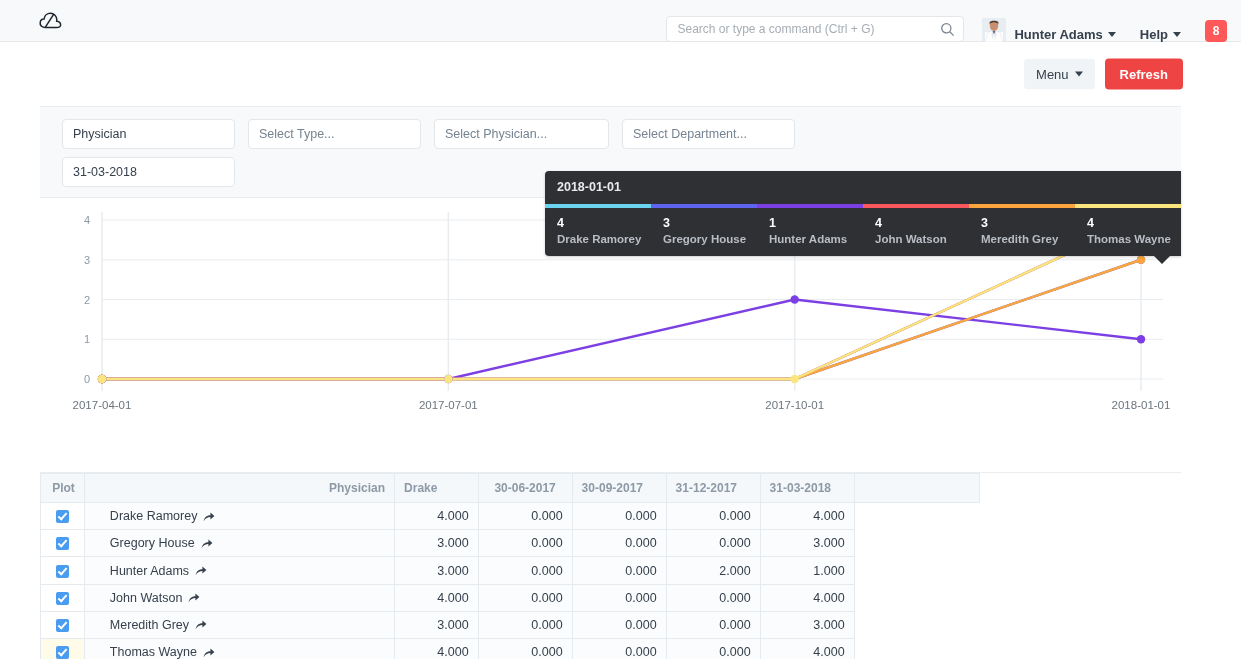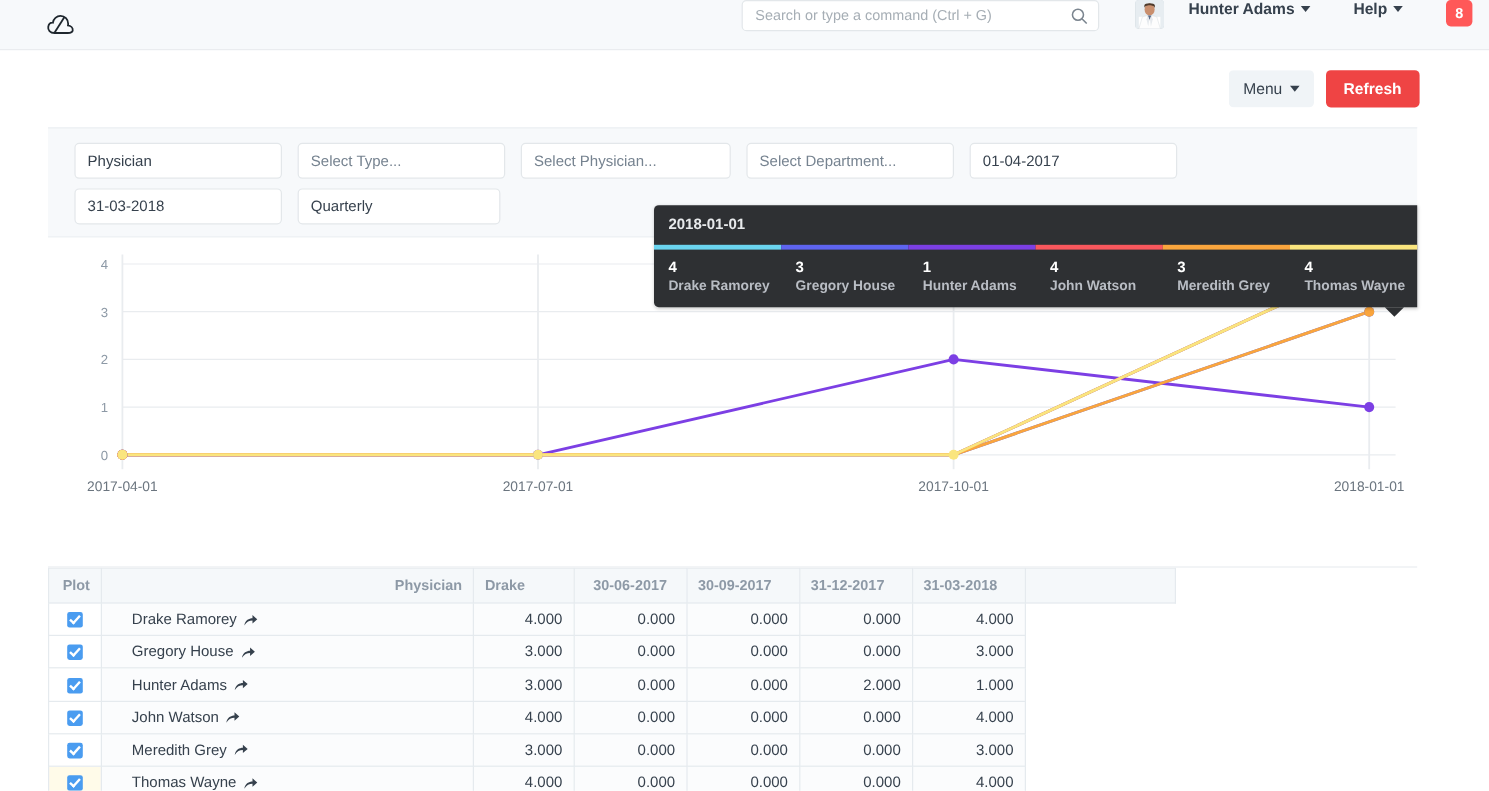--- a/index.html
+++ b/index.html
@@ -18,21 +18,21 @@
     border-bottom: 1px solid #e6e9ec;
     display: flex;
     align-items: center;
     padding: 0 16px 0 38px;
     position: relative;
   }
   .logo { width: 26px; height: 26px; display: flex; align-items: center; justify-content: center; }
   .navbar-right {
     position: absolute;
     right: 14px; top: 0; height: 42px;
-    display: flex; align-items: flex-start; gap: 12px;
+    display: flex; align-items: flex-end; gap: 0;
   }
   .search-wrap {
     position: relative;
     width: 298px; height: 26px;
     background: #ffffff;
     border: 1px solid #e3e7ea;
     border-radius: 4px;
     display: flex; align-items: center;
     padding: 0 26px 0 10px;
     margin-right: 18px;
@@ -263,25 +263,23 @@
     <button class="btn-primary">Refresh</button>
   </div>
 </div>
 
 <div class="filter-area">
   <div class="filter-row">
     <div class="filter-field fw-1">Physician</div>
     <div class="filter-field fw-3 placeholder">Select Type...</div>
     <div class="filter-field fw-4 placeholder">Select Physician...</div>
     <div class="filter-field fw-5 placeholder">Select Department...</div>
-    <div class="filter-field fw-6">01-04-2017</div>
   </div>
   <div class="filter-row">
     <div class="filter-field fw-1">31-03-2018</div>
-    <div class="filter-field fw-2">Quarterly</div>
   </div>
 </div>
 
 <div class="chart-card">
   <svg class="chart-svg" id="chart" width="1141" height="272">
       <line x1="62" y1="181" x2="1123" y2="181" stroke="#e9ecef" stroke-width="1"></line>
       <text x="50" y="185" text-anchor="end" font-size="11" fill="#8d99a6" font-family="&quot;Liberation Sans&quot;, sans-serif">0</text>
       <line x1="62" y1="141.25" x2="1123" y2="141.25" stroke="#e9ecef" stroke-width="1"></line>
       <text x="50" y="145.25" text-anchor="end" font-size="11" fill="#8d99a6" font-family="&quot;Liberation Sans&quot;, sans-serif">1</text>
       <line x1="62" y1="101.5" x2="1123" y2="101.5" stroke="#e9ecef" stroke-width="1"></line>

